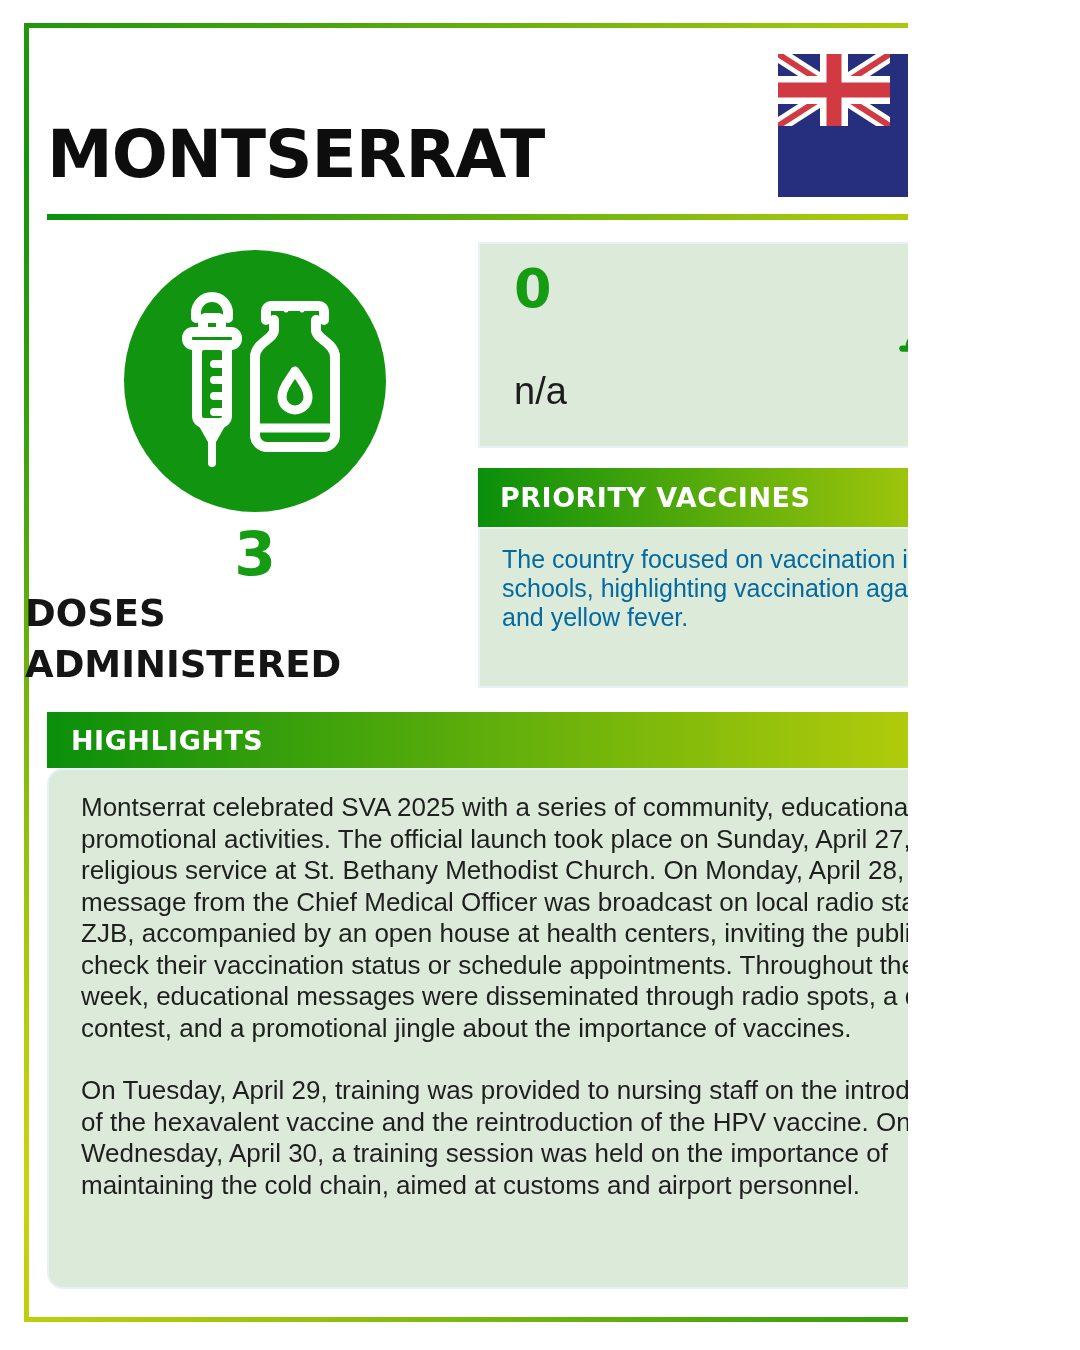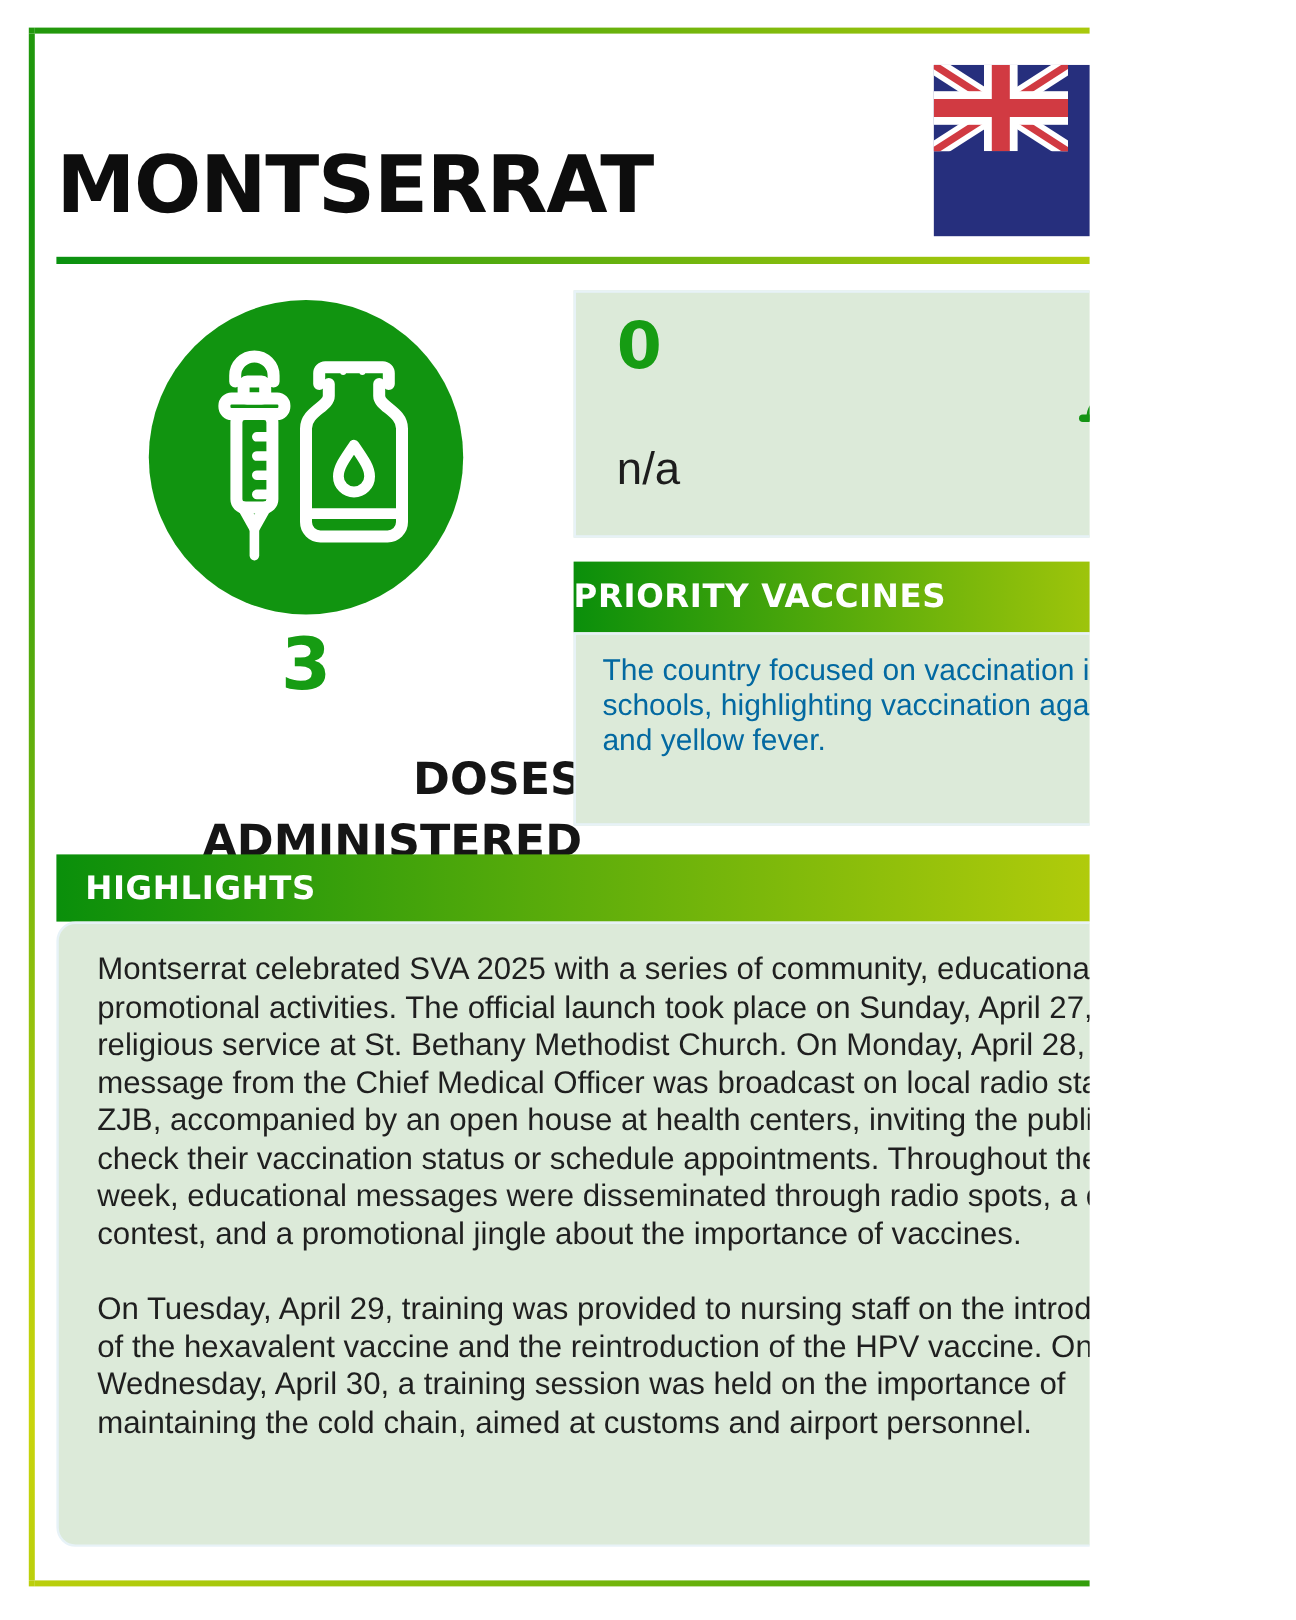--- a/index.html
+++ b/index.html
@@ -19,38 +19,38 @@
 
   .flag { position:absolute; left:778px; top:54px; width:245px; height:143px; }
 
   .circle-badge { position:absolute; left:124px; top:250px; width:262px; height:262px;
                   border-radius:50%; background:#119410; display:flex;
                   align-items:center; justify-content:center; }
 
   .doses-value { position:absolute; left:45px; top:524px; width:420px; text-align:center;
                  font-family:"DejaVu Sans", sans-serif; font-weight:800;
                  font-size:60px; color:#169c13; line-height:1; }
-  .doses-label { position:absolute; left:25px; top:588px; width:460px; text-align:right;
+  .doses-label { position:absolute; left:25px; top:588px; width:460px; text-align:left;
                  font-family:"DejaVu Sans", sans-serif; font-weight:700;
-                 font-size:37px; color:#151515; line-height:51px;margin-top:36px; }
+                 font-size:37px; color:#151515; line-height:51px; }
 
   .panel { background:#dcead9; border:2px solid #e7f2f7; }
 
   .stat-box { position:absolute; left:478px; top:242px; width:556px; height:206px; }
   .stat-value { position:absolute; left:34px; top:18px;
                 font-family:"DejaVu Sans", sans-serif; font-weight:800;
                 font-size:54px; color:#169c13; line-height:1; }
   .stat-label { position:absolute; left:34px; top:86px; font-size:38px; color:#1d1d1d;margin-top:40px; }
   .stat-icon { position:absolute; right:34px; top:12px; width:104px; height:104px; }
 
   .grad-bar { background:linear-gradient(90deg,#0a8f0b,#c9d40b); color:#ffffff;
               font-family:"DejaVu Sans", sans-serif; font-weight:800;
               letter-spacing:0.5px; font-size:27px; display:flex; align-items:center; }
   .priority-bar { position:absolute; left:478px; top:468px; width:556px; height:59px;
-                  }
+                  padding-left:22px; }
   .priority-body { position:absolute; left:478px; top:527px; width:556px; height:161px;
                    padding:16px 24px 0 22px; font-size:25px; line-height:29px; color:#0369a1; }
 
   .highlights-bar { position:absolute; left:47px; top:712px; width:987px; height:56px;
                     padding-left:24px; }
   .highlights-body { position:absolute; left:47px; top:768px; width:987px; height:521px;
                      padding:22px 42px 0 32px; font-size:26px; line-height:31.5px; color:#1f1f1f;border-radius:16px; }
   .highlights-body p + p { margin-top:31px; }
 </style>
 </head>

